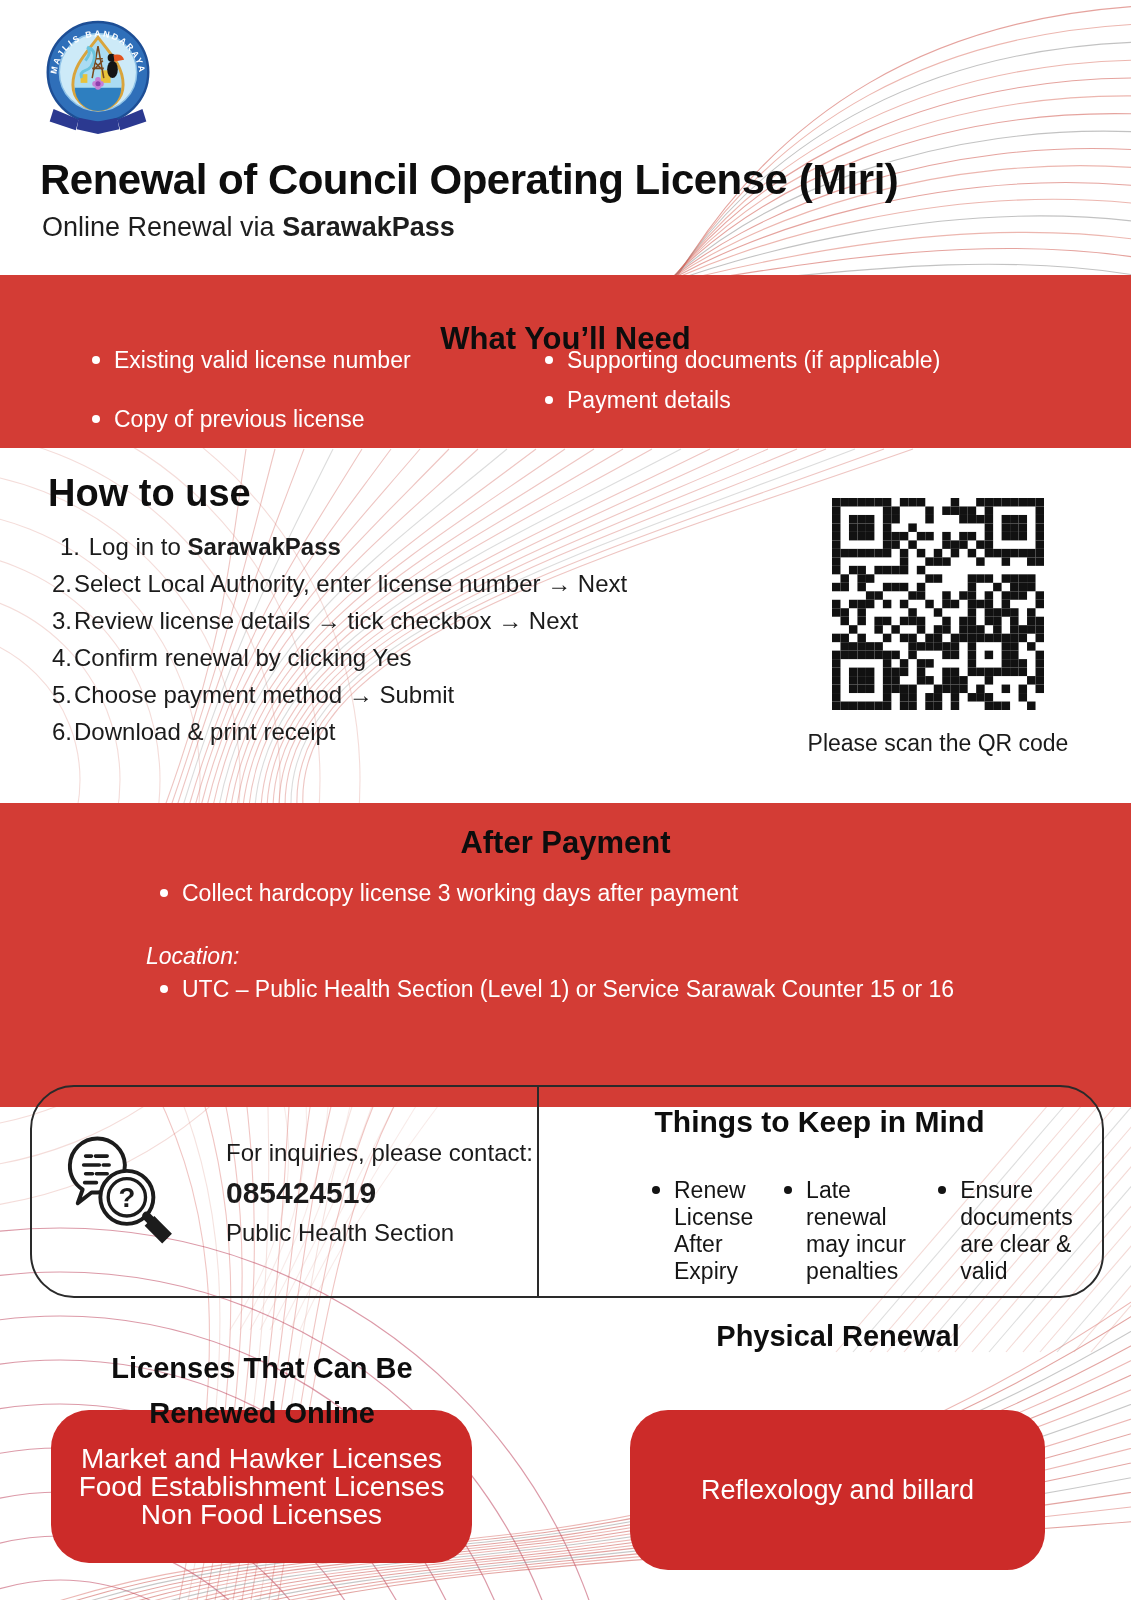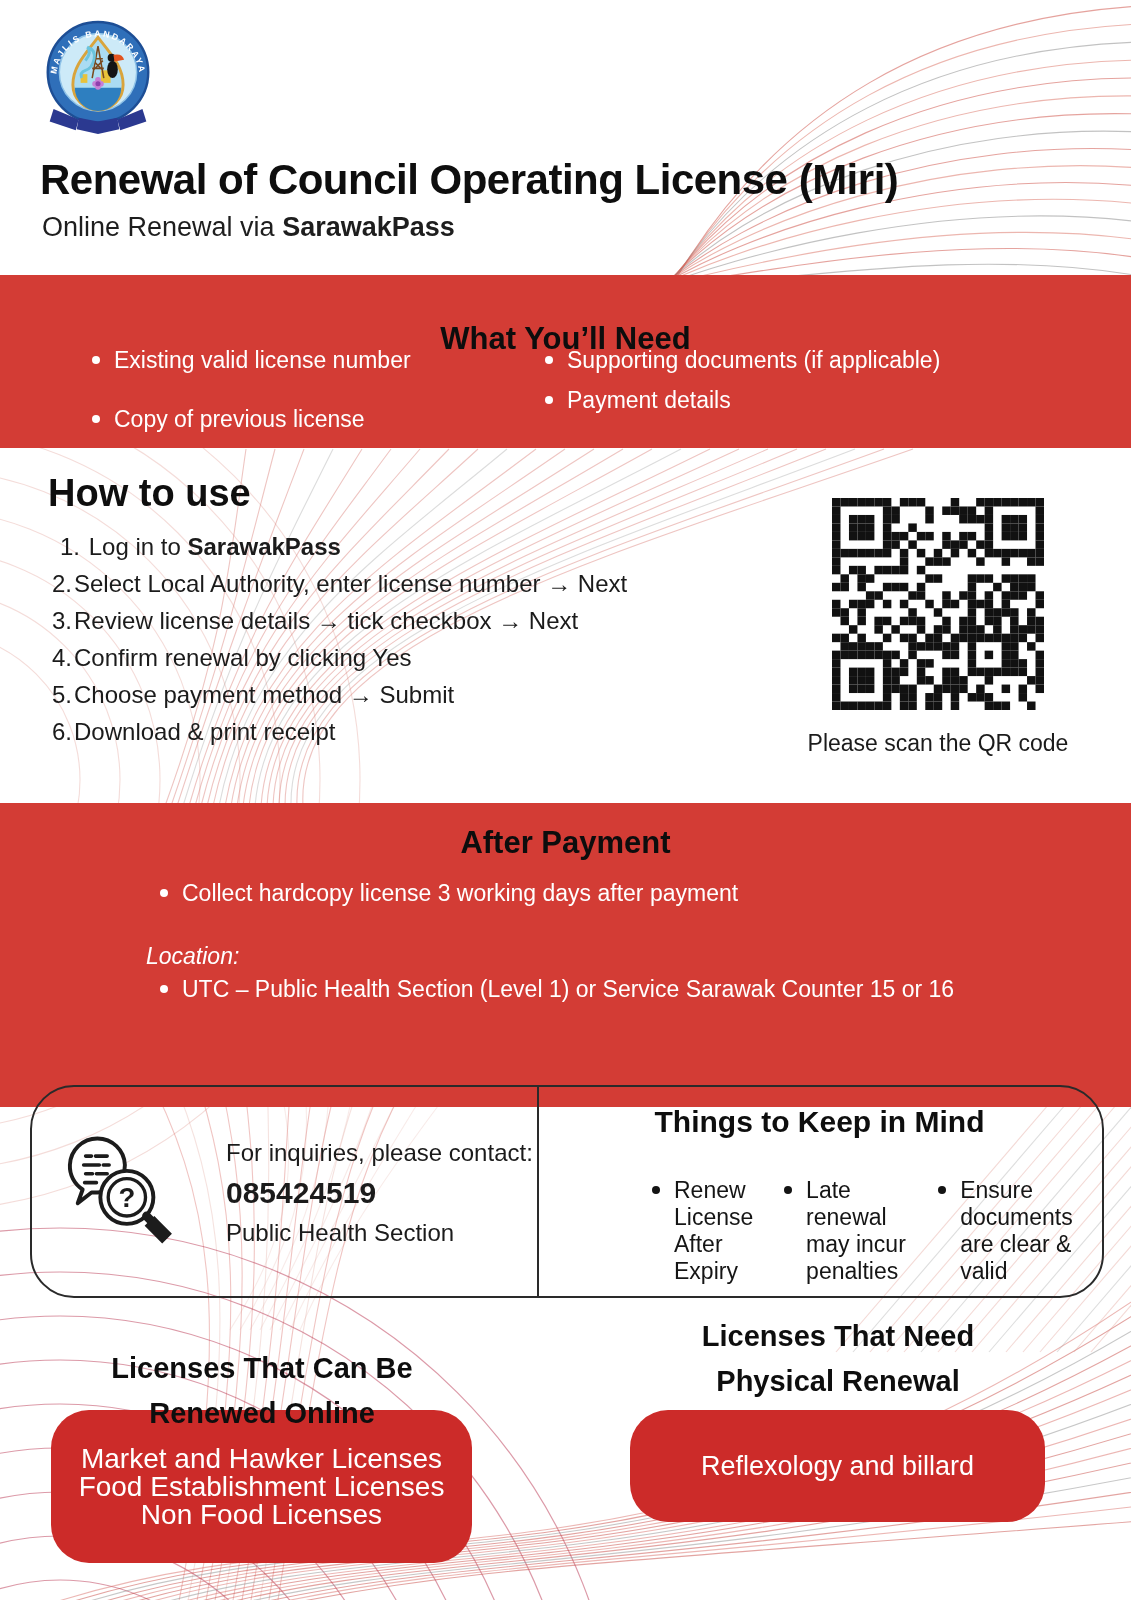--- a/index.html
+++ b/index.html
@@ -53,21 +53,21 @@
   #things-list{position:absolute;left:105px;top:72px;display:flex;flex-direction:row;gap:11px;
                font-size:23px;color:#151515;text-align:left;}
   
   .bottom-heading{position:absolute;top:1314px;width:400px;text-align:center;font-size:29px;
                   font-weight:800;line-height:45px;color:#0e0e0e;z-index:2;}
   #bh-left{left:62px;margin-top:32px;} #bh-right{left:638px;}
   .redbox{position:absolute;top:1410px;background:#cc2b29;border-radius:38px;z-index:1;
           display:flex;flex-direction:column;justify-content:center;align-items:center;
           color:#fff;text-align:center;}
   #box-online{left:51px;width:421px;height:153px;font-size:28px;line-height:28px;}
-  #box-physical{left:630px;width:415px;height:112px;font-size:27px;}
+  #box-physical{left:630px;width:415px;height:160px;font-size:27px;}
 </style>
 </head>
 <body>
 
 <div id="page">
   <svg id="deco" width="1131" height="1600">
       <path d="M 654 318 C 770 95, 950 18, 1140 6" fill="none" stroke="#cf584e" stroke-width="1.1" opacity="0.55"></path>
       <path d="M 652.7 316 C 768 108, 950 33, 1140 24" fill="none" stroke="#dd7a6e" stroke-width="1.1" opacity="0.55"></path>
       <path d="M 651.4 314 C 766 121, 950 48, 1140 42" fill="none" stroke="#8f8f8f" stroke-width="1.1" opacity="0.55"></path>
       <path d="M 650.1 312 C 764 134, 950 63, 1140 60" fill="none" stroke="#dd7a6e" stroke-width="1.1" opacity="0.55"></path>
@@ -660,21 +660,20 @@
           </div>
         </div>
     </div>
   </div>
 
   <div id="bh-left" class="bottom-heading">
     <div>Licenses That Can Be</div>
     <div>Renewed Online</div>
   </div>
   <div id="bh-right" class="bottom-heading">
-    <div>Licenses That Need</div>
     <div>Physical Renewal</div>
   </div>
   <div id="box-online" class="redbox">
       <div class="row plain">Market and Hawker Licenses</div>
       <div class="row plain">Food Establishment Licenses</div>
       <div class="row plain">Non Food Licenses</div>
     </div>
   <div id="box-physical" class="redbox">
       <div class="row plain">Reflexology and billard</div>
     </div>

